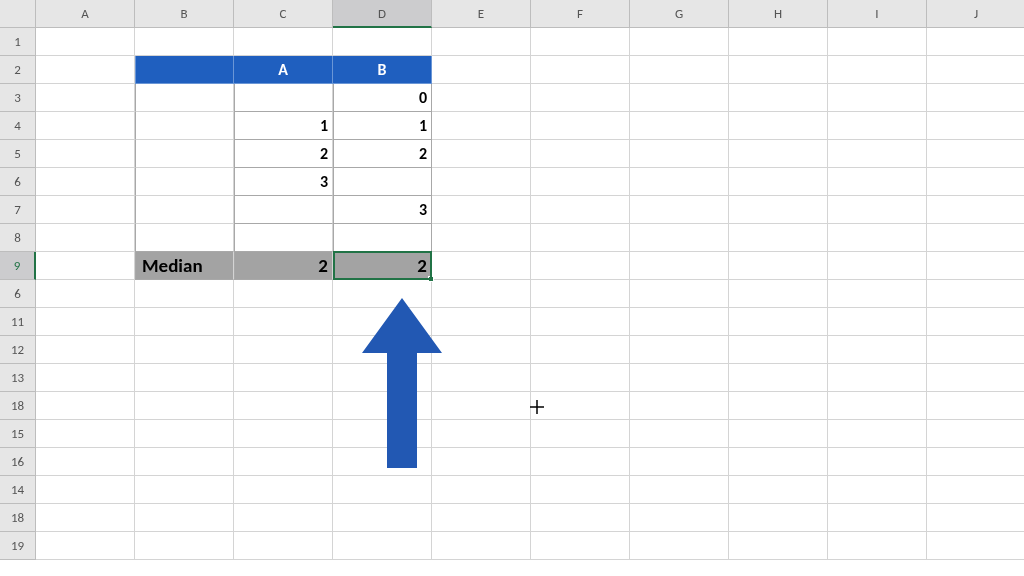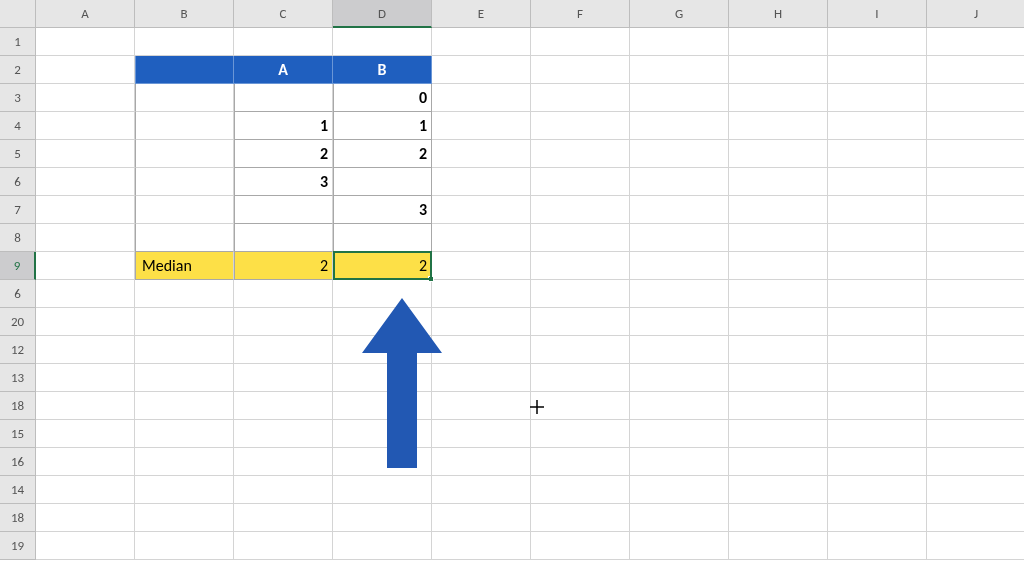--- a/index.html
+++ b/index.html
@@ -79,23 +79,23 @@
       color: #000;
     }
     .label-cell {
       background: #ffffff;
       font-weight: bold;
       font-size: 16px;
       color: #000;
       border-left: 1px solid #a8a8a8;
     }
     .median-row {
-      background: #fde047;
-      font-weight: normal;
-      font-size: 16px;
+      background: #a3a3a3;
+      font-weight: bold;
+      font-size: 19px;
       color: #000;
     }
     .median-label {
       padding-left: 6px;
       border-left: 1px solid #a8a8a8;
     }
     .arrow-container {
       position: absolute;
       left: 362px;
       top: 298px;
@@ -266,21 +266,21 @@
     <div class="cell"></div>
     <div class="cell"></div>
     <div class="cell"></div>
     <div class="cell"></div>
     <div class="cell"></div>
     <div class="cell"></div>
     <div class="cell"></div>
     <div class="cell"></div>
     <div class="cell"></div>
 
-  <div class="cell row-header">20</div>
+  <div class="cell row-header">11</div>
   <div class="cell"></div>
     <div class="cell"></div>
     <div class="cell"></div>
     <div class="cell"></div>
     <div class="cell"></div>
     <div class="cell"></div>
     <div class="cell"></div>
     <div class="cell"></div>
     <div class="cell"></div>
     <div class="cell"></div>

